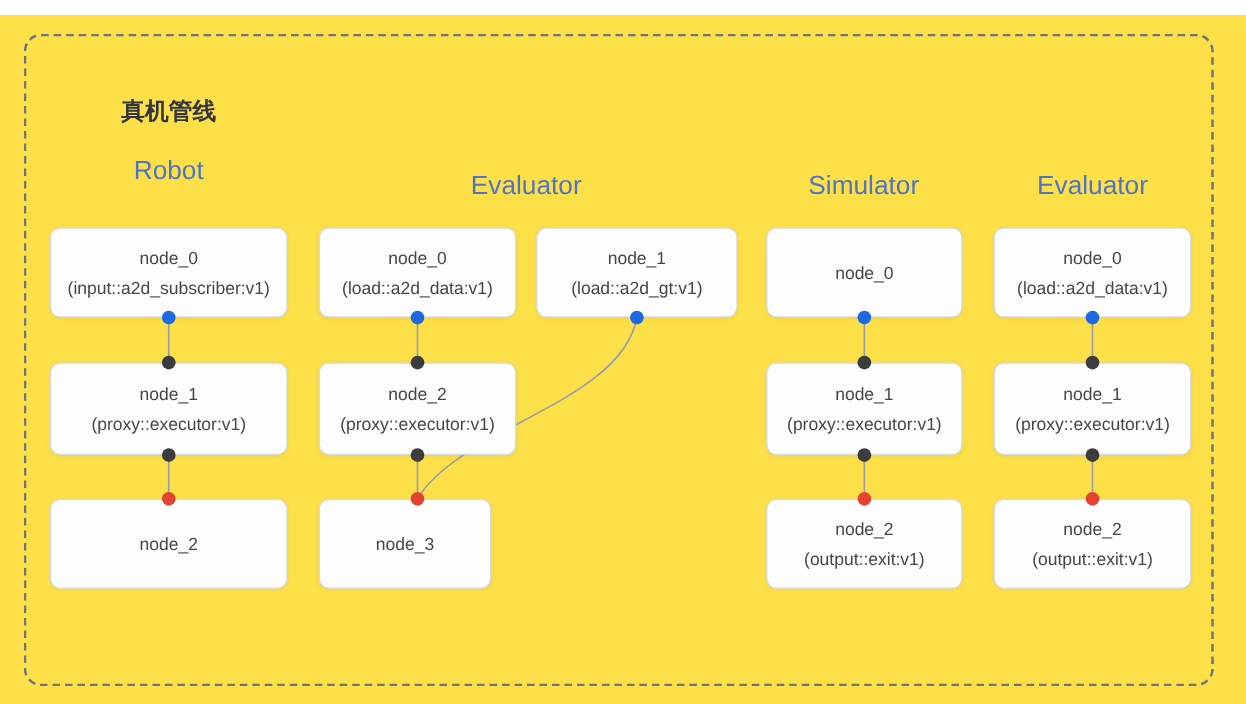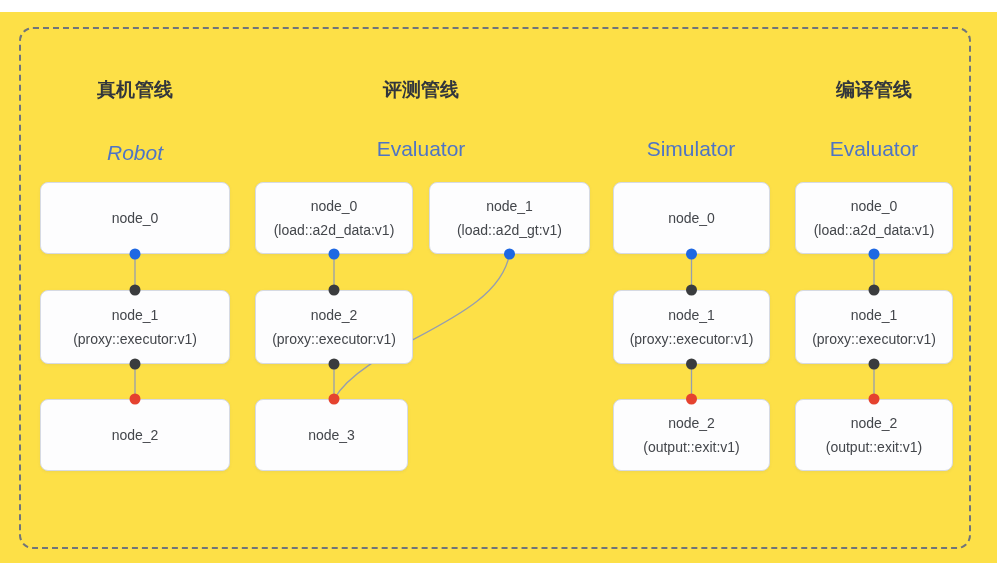--- a/index.html
+++ b/index.html
@@ -75,61 +75,60 @@
       <path d="M 334 242 L 334 278" stroke="#969eae" stroke-width="1.3" fill="none"></path>
       <path d="M 334 352 L 334 387" stroke="#969eae" stroke-width="1.3" fill="none"></path>
       <path d="M 509.5 242 C 497.5 310, 368 330, 334 387" stroke="#969eae" stroke-width="1.3" fill="none"></path>
       <path d="M 691.5 242 L 691.5 278" stroke="#969eae" stroke-width="1.3" fill="none"></path>
       <path d="M 691.5 352 L 691.5 387" stroke="#969eae" stroke-width="1.3" fill="none"></path>
       <path d="M 874 242 L 874 278" stroke="#969eae" stroke-width="1.3" fill="none"></path>
       <path d="M 874 352 L 874 387" stroke="#969eae" stroke-width="1.3" fill="none"></path>
     </svg>
   <div id="nodes-layer">
       <div class="cn-title" style="left: 15px; top: 66px;">真机管线</div>
-      <div class="en-title" style="left: 15px; top: 128px; font-style: italic;">Robot</div>
+      <div class="en-title" style="left: 15px; top: 112px;">Robot</div>
       <div class="node" style="left: 40px; top: 170px; width: 190px; height: 72px;">
         <span class="lbl">node_0</span>
+        <span class="sub">(input::a2d_subscriber:v1)</span>
       </div>
       <div class="node" style="left: 40px; top: 278px; width: 190px; height: 74px;">
         <span class="lbl">node_1</span>
         <span class="sub">(proxy::executor:v1)</span>
       </div>
       <div class="node" style="left: 40px; top: 387px; width: 190px; height: 72px;">
         <span class="lbl">node_2</span>
       </div>
-      <div class="cn-title" style="left: 301px; top: 66px;">评测管线</div>
       <div class="en-title" style="left: 301px; top: 124px;">Evaluator</div>
       <div class="node" style="left: 255px; top: 170px; width: 158px; height: 72px;">
         <span class="lbl">node_0</span>
         <span class="sub">(load::a2d_data:v1)</span>
       </div>
       <div class="node" style="left: 429px; top: 170px; width: 161px; height: 72px;">
         <span class="lbl">node_1</span>
         <span class="sub">(load::a2d_gt:v1)</span>
       </div>
       <div class="node" style="left: 255px; top: 278px; width: 158px; height: 74px;">
         <span class="lbl">node_2</span>
         <span class="sub">(proxy::executor:v1)</span>
       </div>
-      <div class="node" style="left: 255px; top: 387px; width: 153px; height: 72px; gap: 36px;">
+      <div class="node" style="left: 255px; top: 387px; width: 138px; height: 72px; gap: 36px;">
         <span class="lbl">node_3</span>
       </div>
       <div class="en-title" style="left: 571px; top: 124px; text-align: center;">Simulator</div>
       <div class="node" style="left: 613px; top: 170px; width: 157px; height: 72px;">
         <span class="lbl">node_0</span>
       </div>
       <div class="node" style="left: 613px; top: 278px; width: 157px; height: 74px;">
         <span class="lbl">node_1</span>
         <span class="sub">(proxy::executor:v1)</span>
       </div>
       <div class="node" style="left: 613px; top: 387px; width: 157px; height: 72px;">
         <span class="lbl">node_2</span>
         <span class="sub">(output::exit:v1)</span>
       </div>
-      <div class="cn-title" style="left: 754px; top: 66px;">编译管线</div>
       <div class="en-title" style="left: 754px; top: 124px;">Evaluator</div>
       <div class="node" style="left: 795px; top: 170px; width: 158px; height: 72px;">
         <span class="lbl">node_0</span>
         <span class="sub">(load::a2d_data:v1)</span>
       </div>
       <div class="node" style="left: 795px; top: 278px; width: 158px; height: 74px;">
         <span class="lbl">node_1</span>
         <span class="sub">(proxy::executor:v1)</span>
       </div>
       <div class="node" style="left: 795px; top: 387px; width: 158px; height: 72px;">

